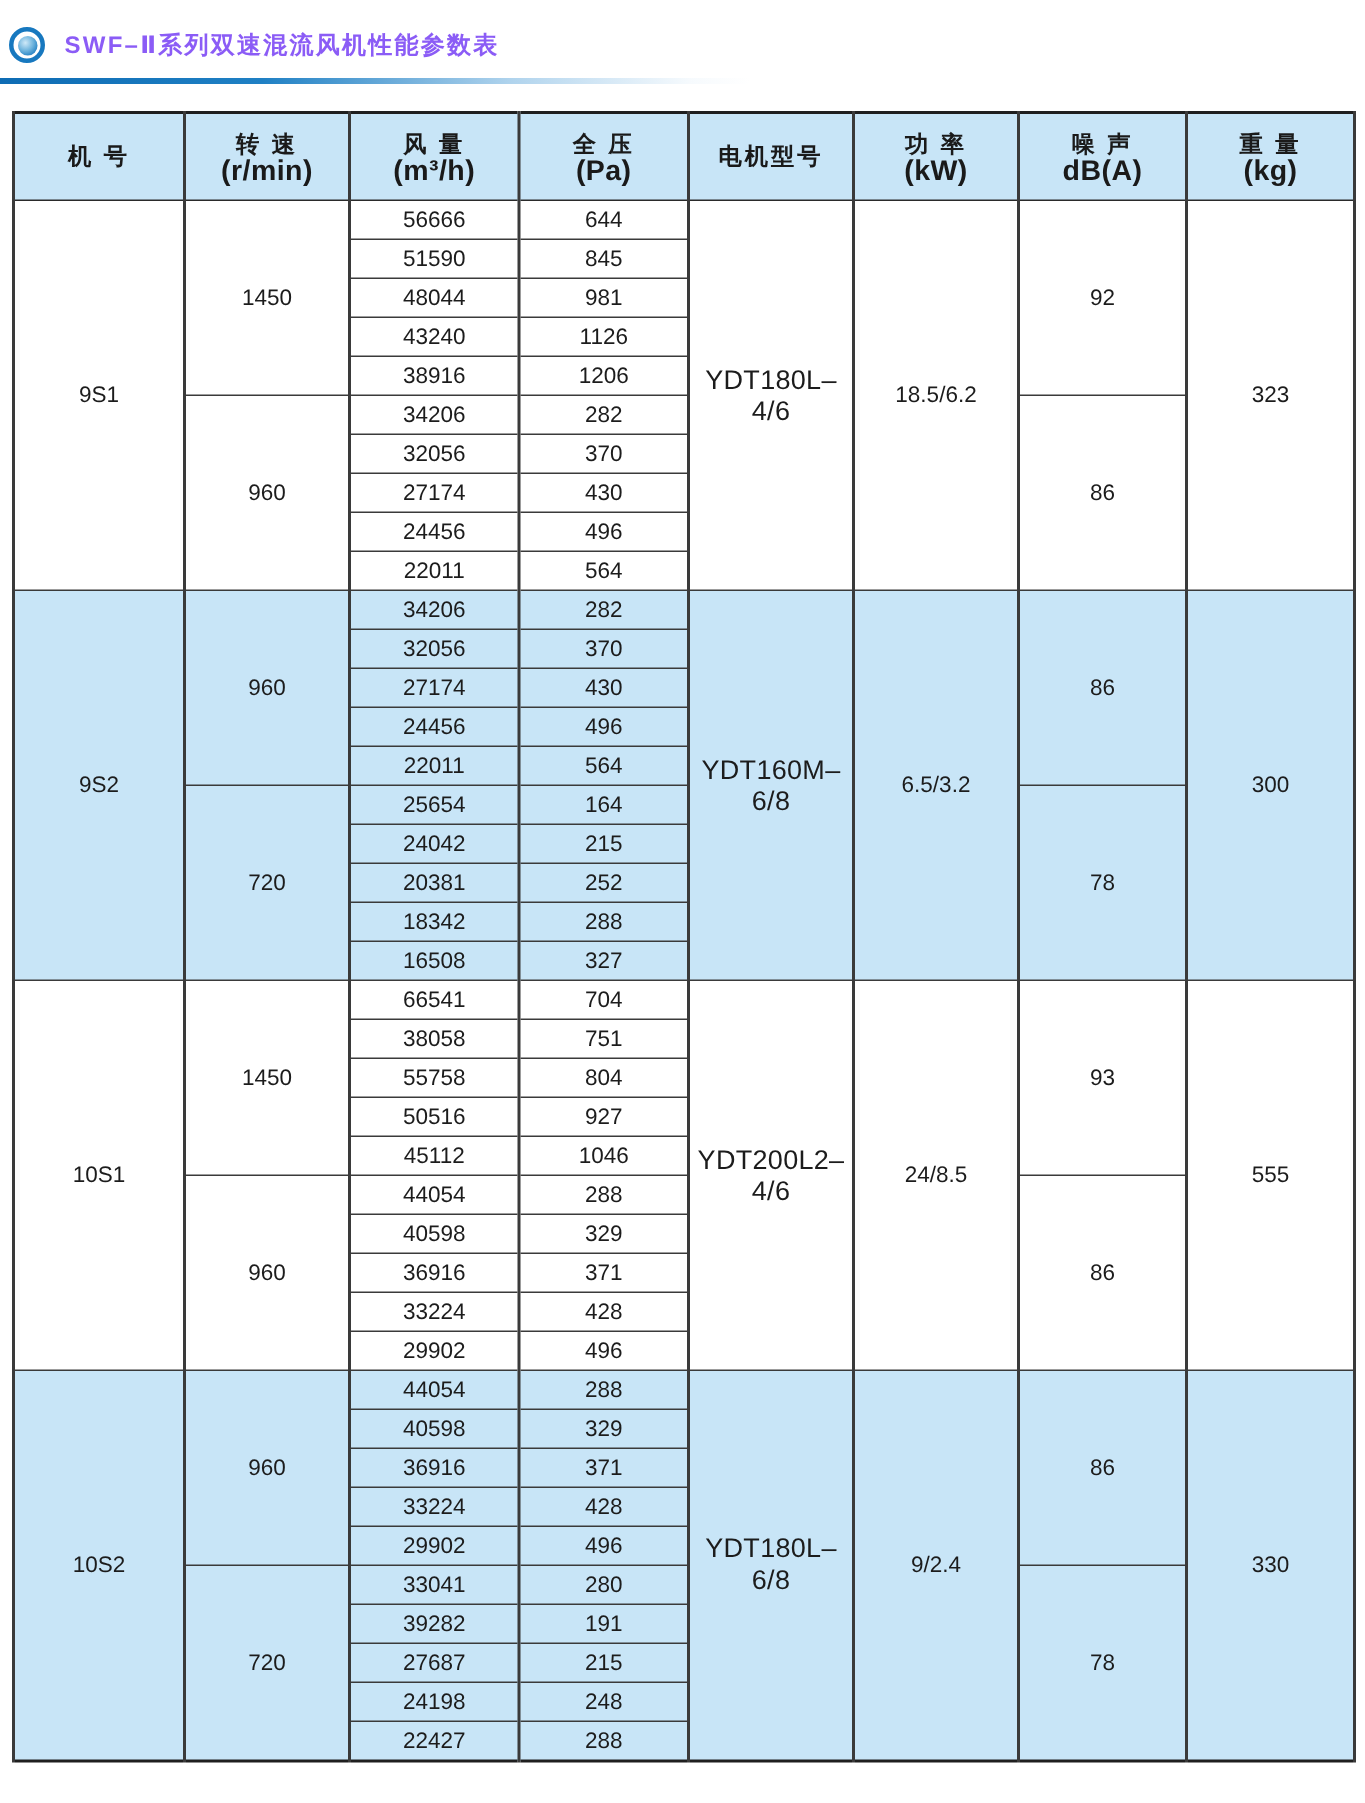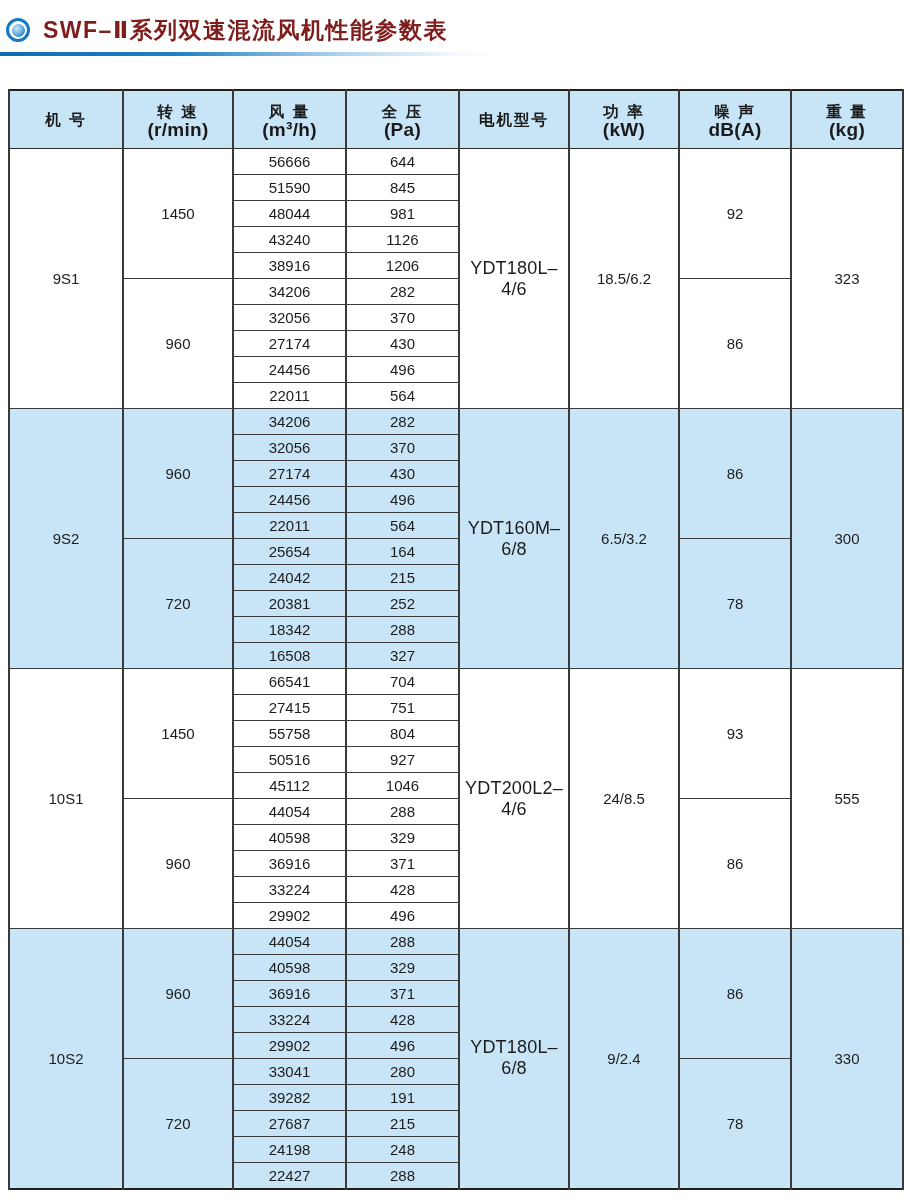--- a/index.html
+++ b/index.html
@@ -20,34 +20,34 @@
     width:24px;height:24px;border-radius:50%;
     border:3px solid #1778bf;
     display:flex;align-items:center;justify-content:center;
     box-sizing:border-box;flex:0 0 auto;
   }
   .bullet-core{
     width:13px;height:13px;border-radius:50%;
     background:radial-gradient(circle at 38% 35%, #cfe9f8 0%, #6fb4dd 45%, #1778bf 85%);
   }
   .page-title{
-    margin:0;font-size:23px;font-weight:bold;color:#7f1d1d;
+    margin:0;font-size:16px;font-weight:bold;color:#8b5cf6;
     letter-spacing:1.5px;white-space:nowrap;
   }
   .title-underline{
     height:4px;width:500px;margin:5px 0 0 0;
     background:linear-gradient(to right,
       #0e6cb4 0%, #1f80c4 35%, rgba(110,175,222,.55) 68%,
       rgba(205,228,245,.18) 92%, rgba(255,255,255,0) 100%);
   }
 
   
   table.perf{
     border-collapse:collapse;table-layout:fixed;
-    margin:33px 8px 0 8px;width:894px;
+    margin:18px 8px 0 8px;width:894px;
     border:2px solid #1f1f1f;
   }
   .perf th,.perf td{
     border-top:1px solid #3a3a3a;border-bottom:1px solid #3a3a3a;
     border-left:2px solid #3a3a3a;border-right:2px solid #3a3a3a;
     text-align:center;vertical-align:middle;padding:0;
     background:#ffffff;
   }
   .perf thead th{
     background:#c8e5f7;height:57px;font-weight:600;
@@ -222,21 +222,21 @@
           <td rowspan="10">10S1</td>
           <td rowspan="5">1450</td>
           <td>66541</td>
           <td>704</td>
           <td rowspan="10" class="motor">YDT200L2–4/6</td>
           <td rowspan="10">24/8.5</td>
           <td rowspan="5">93</td>
           <td rowspan="10">555</td>
         </tr>
         <tr>
-          <td>27415</td>
+          <td>38058</td>
           <td>751</td>
         </tr>
         <tr>
           <td>55758</td>
           <td>804</td>
         </tr>
         <tr>
           <td>50516</td>
           <td>927</td>
         </tr>

